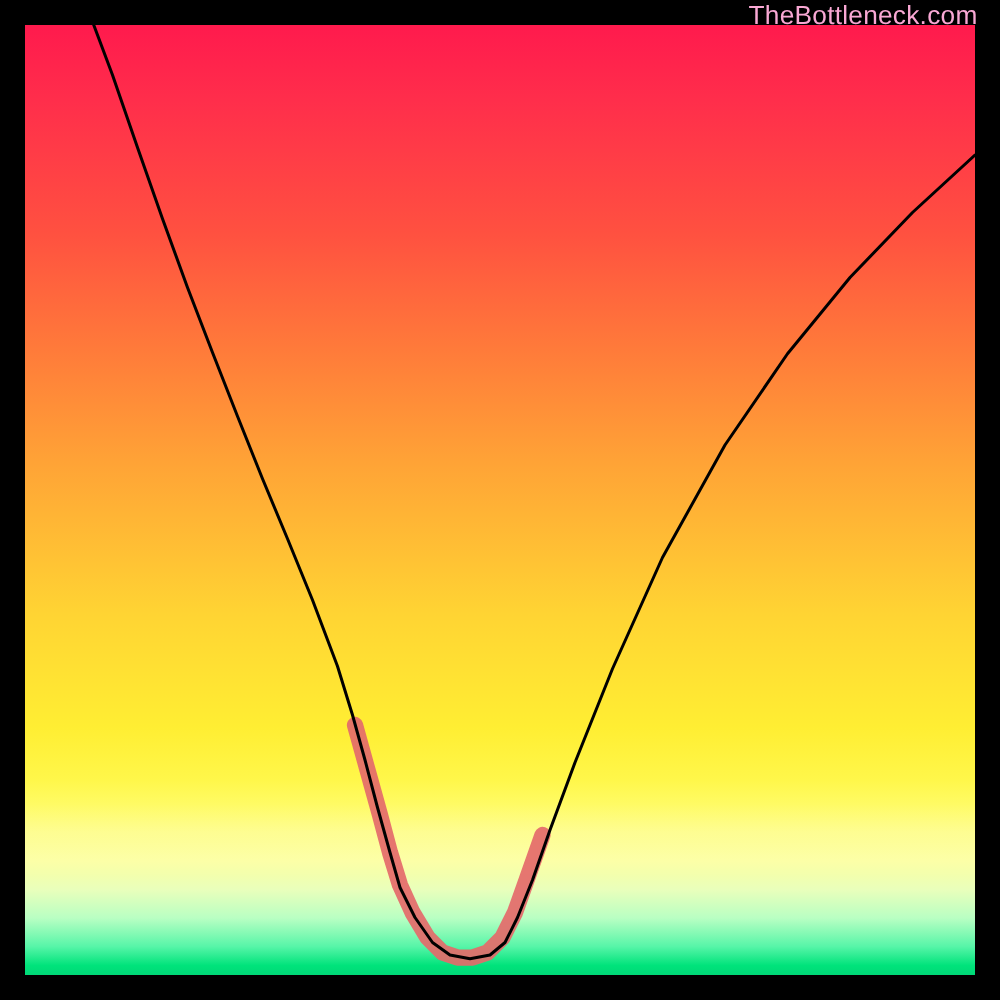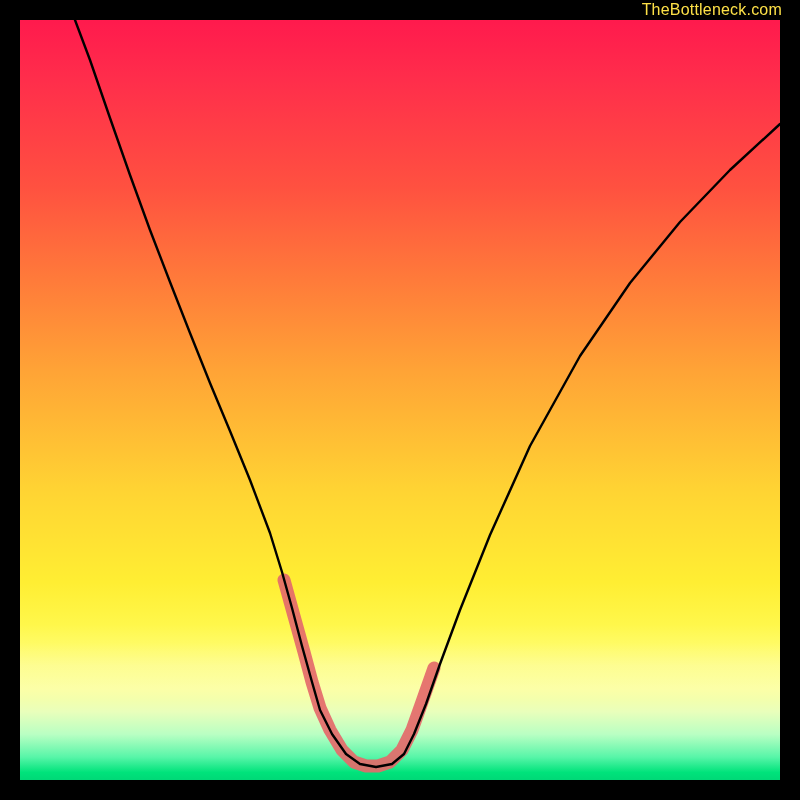--- a/index.html
+++ b/index.html
@@ -62,22 +62,22 @@
     position: absolute;
     left: 0;
     top: 0;
     width: 760px;
     height: 760px;
   }
   .watermark {
     position: absolute;
     top: 1px;
     right: 18px;
-    color: #fde047;
-    font-size: 16px;
+    color: #f9a8d4;
+    font-size: 21px;
     letter-spacing: 0.2px;
     font-weight: 500;
     user-select: none;
   }
 </style>
 </head>
 <body>
 
 <div class="watermark">TheBottleneck.com</div>
 

